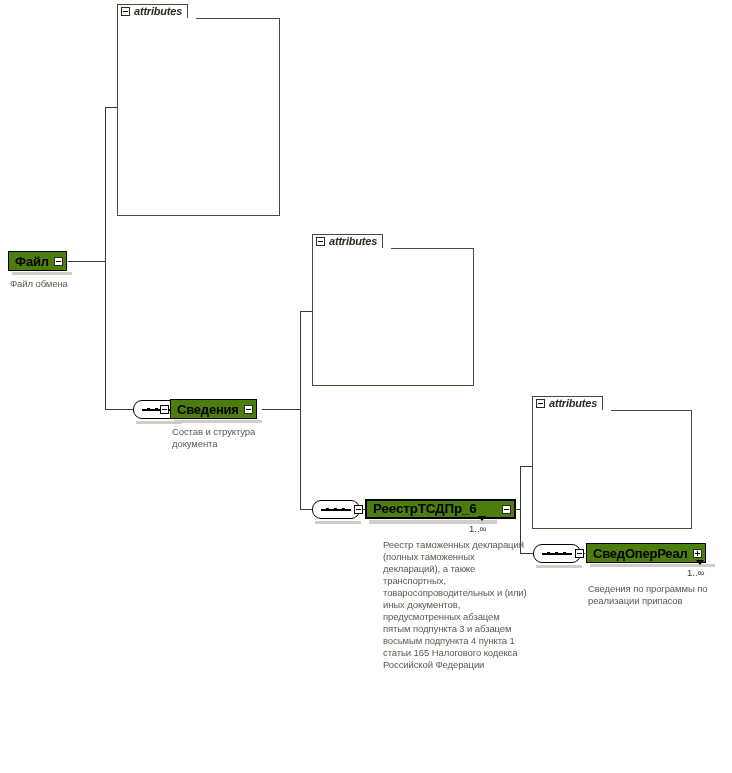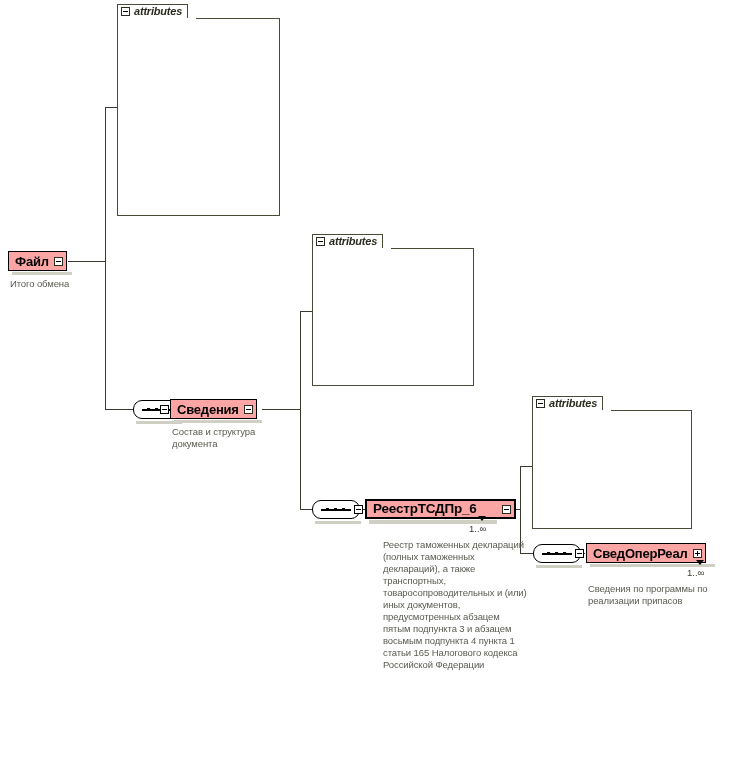--- a/index.html
+++ b/index.html
@@ -61,21 +61,21 @@
   }
   .desc{
     position:absolute;font-size:9.5px;line-height:12px;color:#5a5a50;
     letter-spacing:-.1px;
   }
 
   
   .node{position:absolute;}
   .node .nbox{
     position:absolute;left:0;top:0;
-    border:1.5px solid #000;background:#fca5a5;
+    border:1.5px solid #000;background:#4d7c0f;
     height:20px;box-sizing:border-box;
     display:flex;align-items:center;gap:5px;
     padding:0 3px 0 6px;white-space:nowrap;
   }
   .node .nbox .nlabel{
     font-weight:bold;font-size:13px;line-height:1;letter-spacing:-.2px;color:#000;
   }
   .node .nshadow{
     position:absolute;background:#cfcfc4;
   }
@@ -201,21 +201,21 @@
     <span class="shadow"></span>
   </div>
   <div class="desc" style="left:546px;top:507px;width:144px;">Итого налоговая база</div>
 
   <div class="node" style="left:8px;top:251px;">
     <div class="nshadow" style="left:4px;top:21px;width:60px;height:3px;"></div>
     <div class="nbox">
       <span class="nlabel">Файл</span>
       <span class="minusicon"></span>
     </div>
-    <div class="desc" style="left:2px;top:27px;width:110px;">Итого обмена</div>
+    <div class="desc" style="left:2px;top:27px;width:110px;">Файл обмена</div>
   </div>
 
   <div class="seqshadow" style="left:136px;top:421px;width:46px;height:3px;"></div>
   <div class="seq" style="left:133px;top:400px;">
     <div class="dots"></div>
     <div class="d d1"></div>
     <div class="d d2"></div>
     <div class="d d3"></div>
   </div>
   <div class="connbox" style="left:160px;top:405px;"></div>

